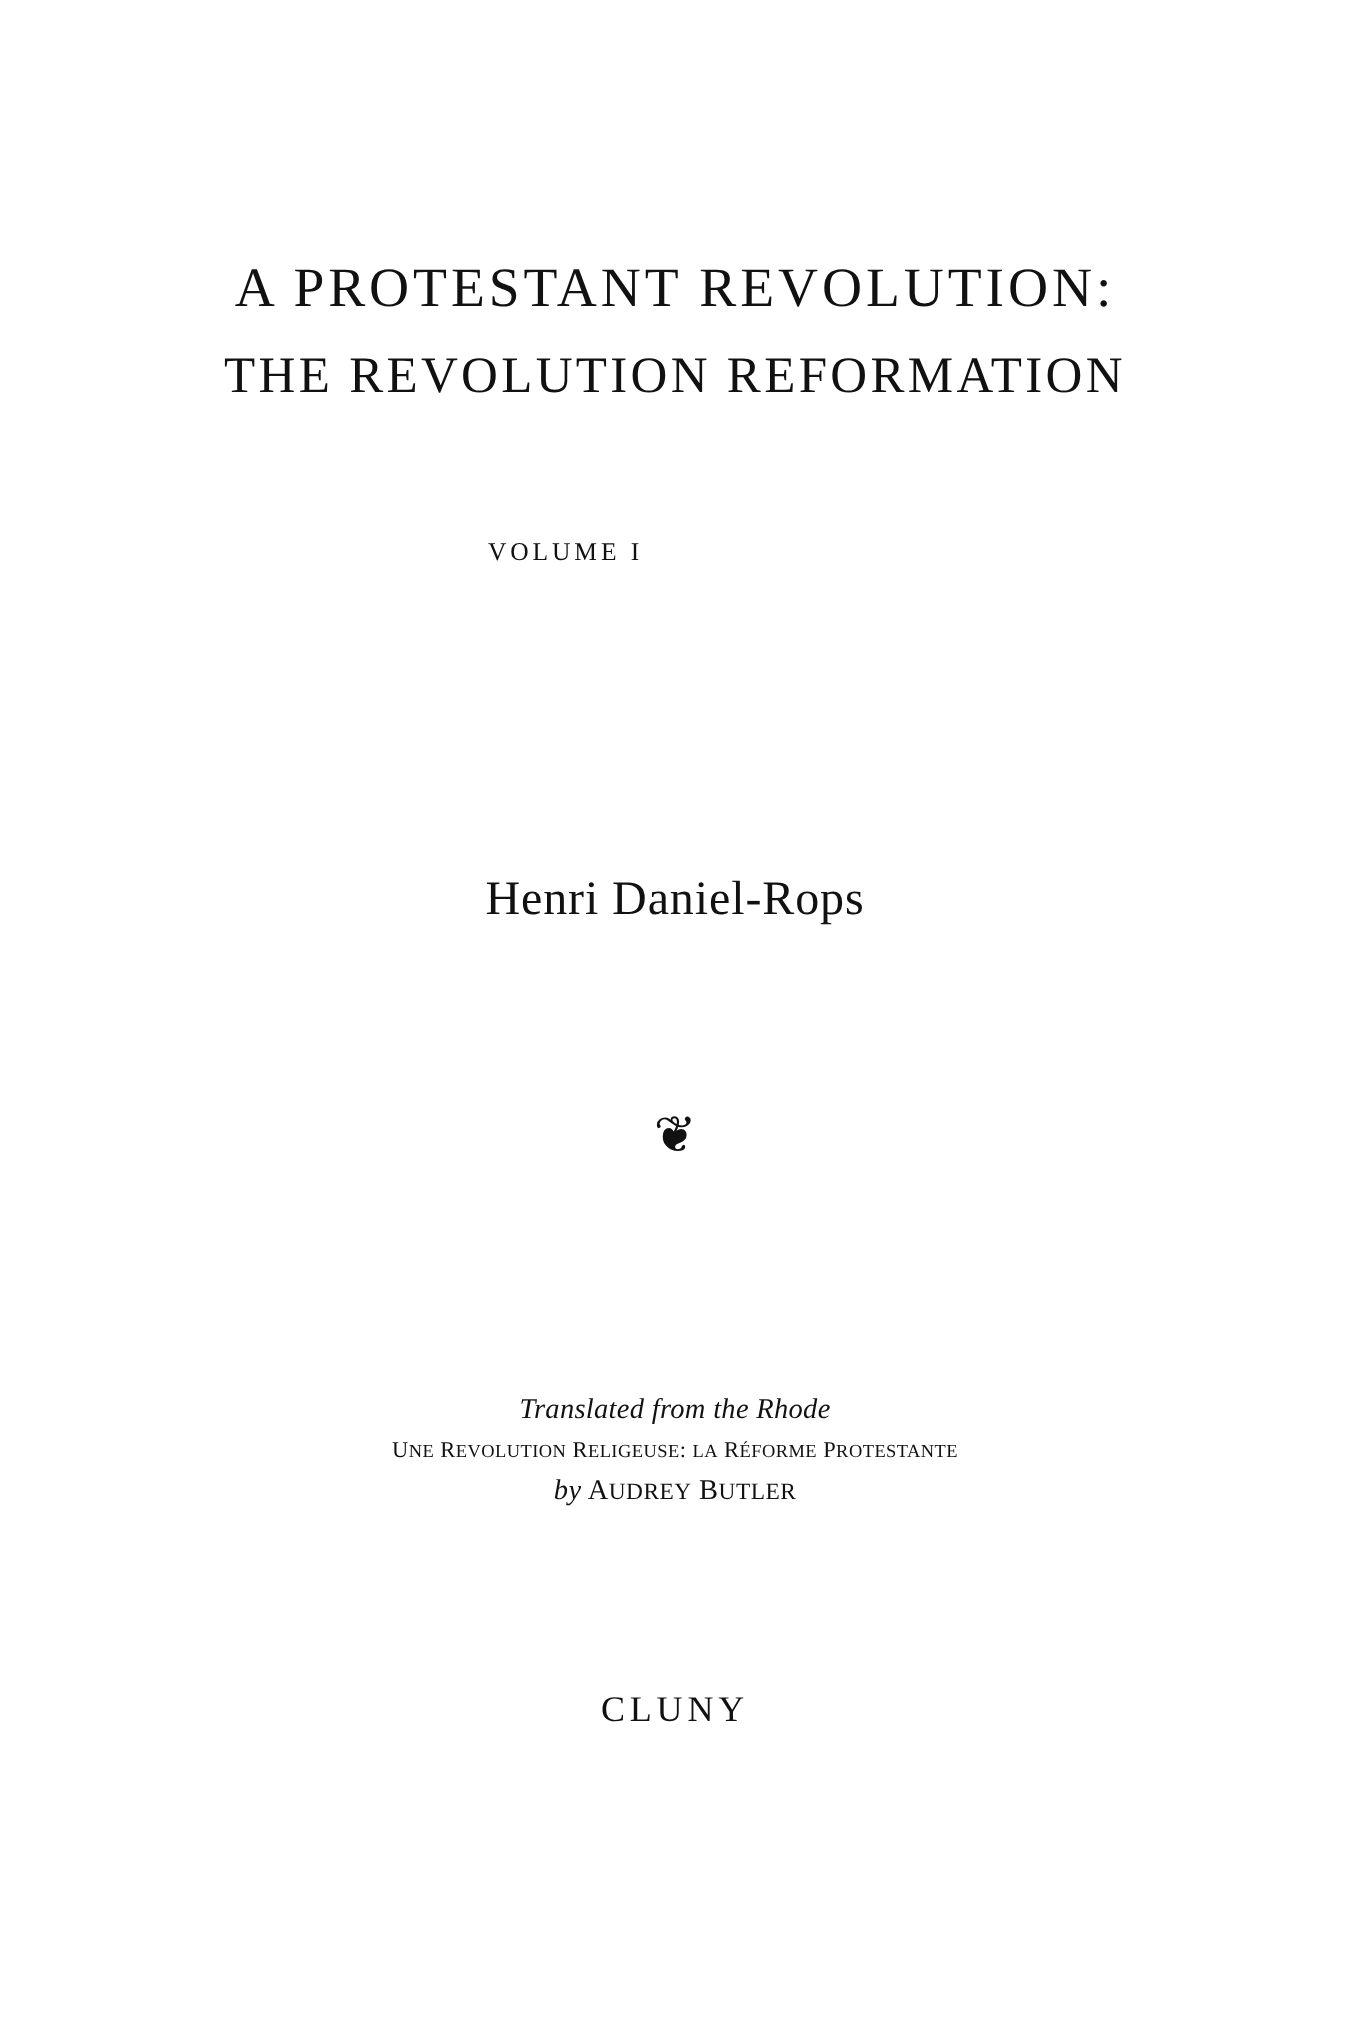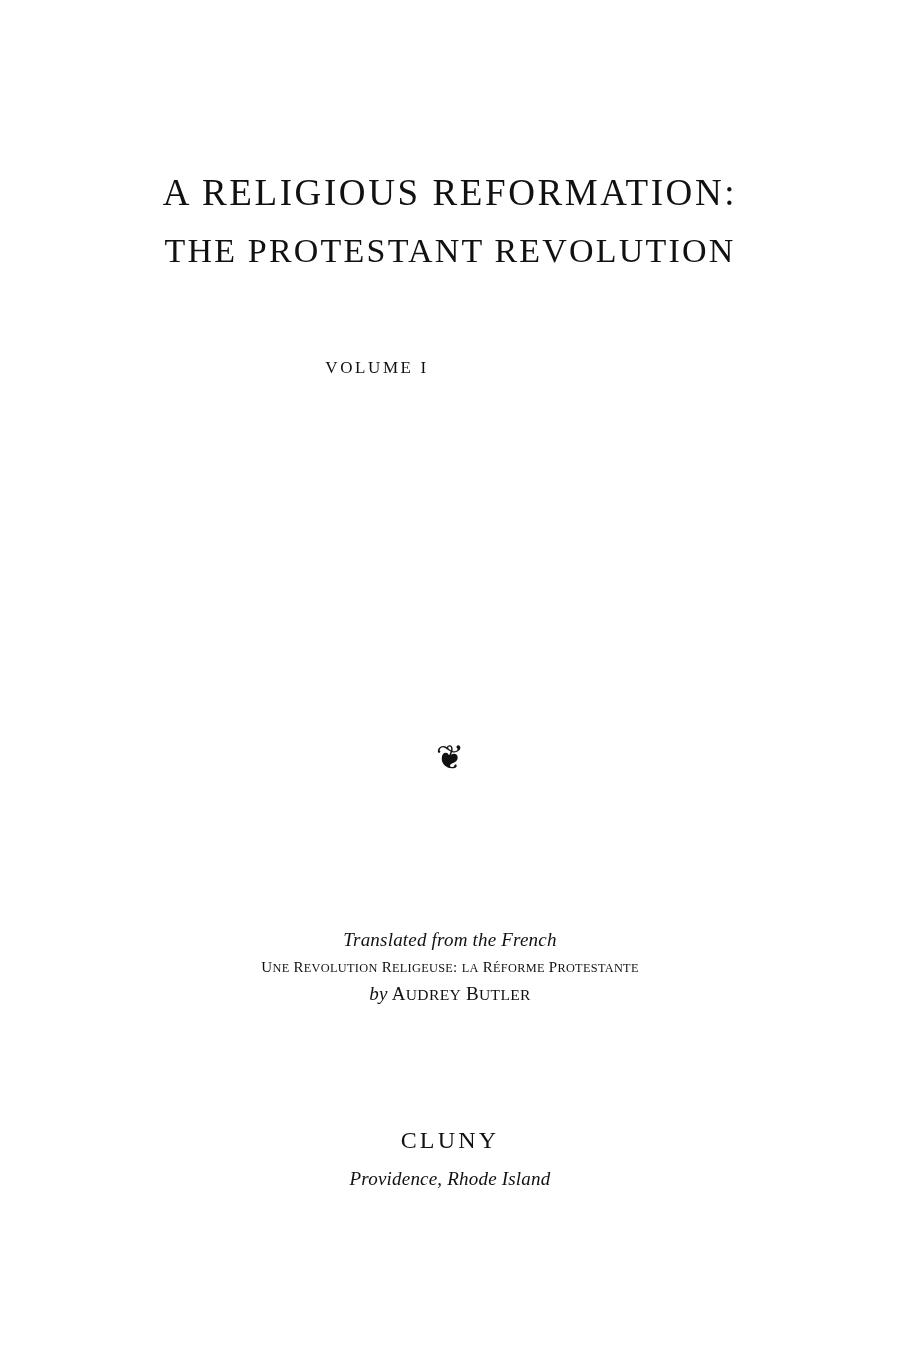--- a/index.html
+++ b/index.html
@@ -124,36 +124,36 @@
     margin-top: 6px;
   }
   .sc { font-size: 0.82em; }
 </style>
 </head>
 <body>
 
 <div class="page">
 
   <div class="title-block">
-    <div class="title-line-1">A RELIGIOUS REFORMATION:</div>
-    <div class="title-line-2">THE PROTESTANT REVOLUTION</div>
+    <div class="title-line-1">A PROTESTANT REVOLUTION:</div>
+    <div class="title-line-2">THE REVOLUTION REFORMATION</div>
   </div>
 
   <div class="volume">VOLUME I</div>
 
+  <div class="author">Henri Daniel-Rops</div>
 
   <div class="ornament">❦</div>
 
   <div class="translation-block">
-    <div class="trans-line-1">Translated from the French</div>
+    <div class="trans-line-1">Translated from the Rhode</div>
     <div class="trans-line-2">U<span class="sc">N</span><span class="sc">E</span> R<span class="sc">E</span><span class="sc">V</span><span class="sc">O</span><span class="sc">L</span><span class="sc">U</span><span class="sc">T</span><span class="sc">I</span><span class="sc">O</span><span class="sc">N</span> R<span class="sc">E</span><span class="sc">L</span><span class="sc">I</span><span class="sc">G</span><span class="sc">E</span><span class="sc">U</span><span class="sc">S</span><span class="sc">E</span>: <span class="sc">L</span><span class="sc">A</span> R<span class="sc">É</span><span class="sc">F</span><span class="sc">O</span><span class="sc">R</span><span class="sc">M</span><span class="sc">E</span> P<span class="sc">R</span><span class="sc">O</span><span class="sc">T</span><span class="sc">E</span><span class="sc">S</span><span class="sc">T</span><span class="sc">A</span><span class="sc">N</span><span class="sc">T</span><span class="sc">E</span></div>
     <div class="trans-line-3">
       <span class="by">by</span>
       <span>A<span class="sc">U</span><span class="sc">D</span><span class="sc">R</span><span class="sc">E</span><span class="sc">Y</span> B<span class="sc">U</span><span class="sc">T</span><span class="sc">L</span><span class="sc">E</span><span class="sc">R</span></span>
     </div>
   </div>
 
   <div class="publisher-block">
     <div class="publisher-name">CLUNY</div>
-    <div class="publisher-place">Providence, Rhode Island</div>
   </div>
 
 </div>
 
 </body></html>

